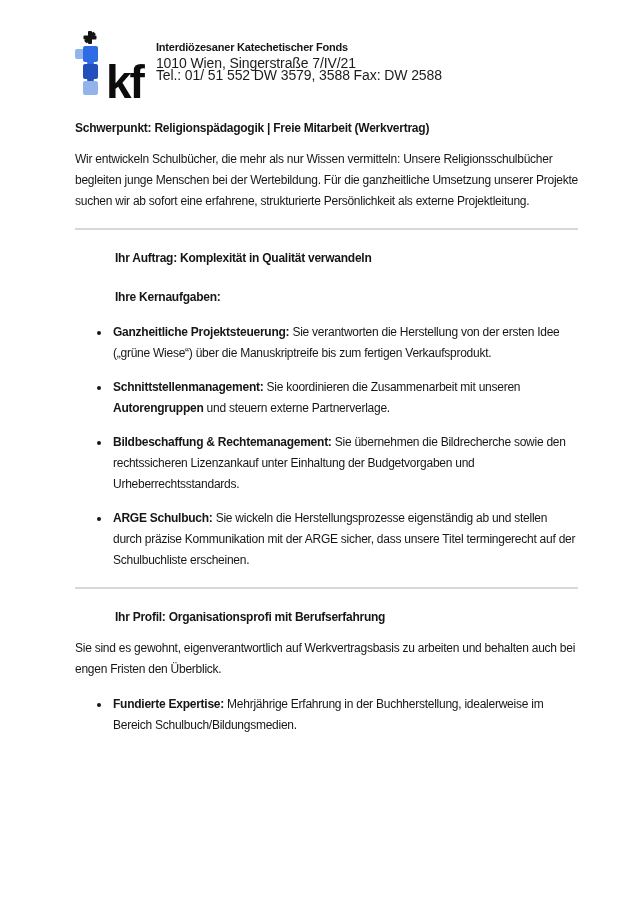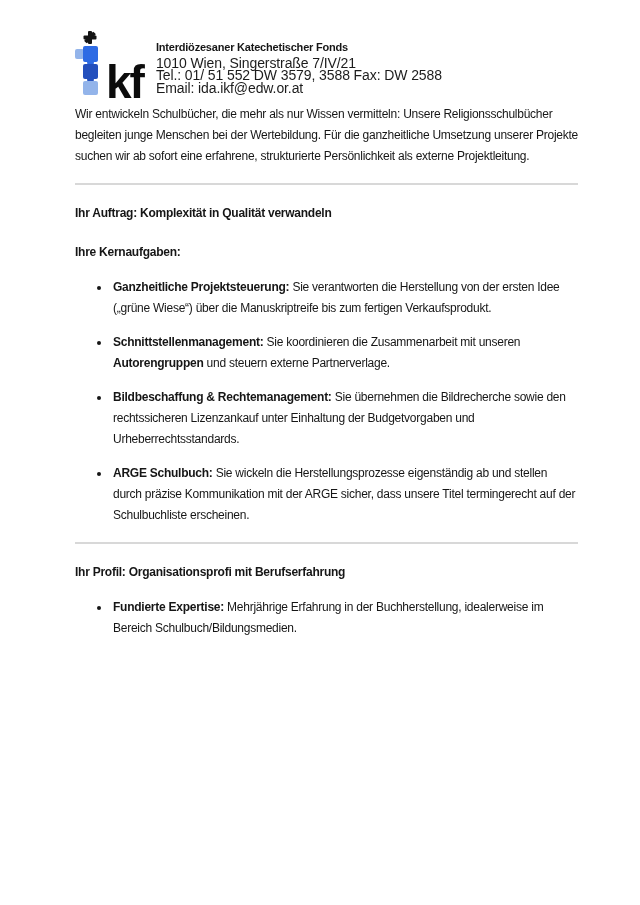--- a/index.html
+++ b/index.html
@@ -14,22 +14,22 @@
   .header{display:flex;align-items:flex-start;gap:13px;}
   .logo{display:flex;align-items:flex-end;gap:1px;height:64px;}
   .logo-kf{font-weight:bold;font-size:46px;line-height:0.82;letter-spacing:-2px;color:#0c0c0c;}
   .head-text{padding-top:2px;}
   .org-name{font-weight:bold;font-size:11px;line-height:14px;margin-bottom:3px;letter-spacing:-0.2px;}
   .addr-line{font-size:14px;line-height:12.4px;letter-spacing:-0.1px;color:#1c1c1c;}
 
   
   .title{margin-top:40px;font-size:15.5px;line-height:20px;font-weight:bold;letter-spacing:-0.35px;}
   .bold-line{margin-top:16px;font-weight:bold;}
-  .para{margin-top:2px;}
-  .h3{margin-top:18px;font-weight:bold;}
+  .para{margin-top:10px;}
+  .h3{margin-top:18px;font-weight:bold;margin-left:40px;}
   .sep{border:none;border-top:2px solid #d8d8d8;margin:16px 0 0 0;}
   ul{margin:14px 0 0 0;padding-left:36px;}
   li{margin-bottom:13px;padding-left:2px;}
   li:last-child{margin-bottom:0;}
   strong{font-weight:bold;}
 </style>
 </head>
 <body>
 
 <div class="page">
@@ -56,40 +56,41 @@
 
           <rect x="8" y="50" width="15" height="14" rx="2" fill="#93b4ea"></rect>
         </svg>
       </span>
       <span class="logo-kf">kf</span>
     </div>
     <div class="head-text">
       <div class="org-name">Interdiözesaner Katechetischer Fonds</div>
       <div class="addr-line">1010 Wien, Singerstraße 7/IV/21</div>
       <div class="addr-line">Tel.: 01/ 51 552  DW 3579, 3588  Fax: DW 2588</div>
-      <div class="addr-line">Email: ida.ikf@edw.or.at</div>
     </div>
   </div>
 
+  <div class="bold-line">Schwerpunkt: Religionspädagogik | Freie Mitarbeit (Werkvertrag)</div>
   <div class="para">Wir entwickeln Schulbücher, die mehr als nur Wissen vermitteln: Unsere Religionsschulbücher begleiten junge Menschen bei der Wertebildung. Für die ganzheitliche Umsetzung unserer Projekte suchen wir ab sofort eine erfahrene, strukturierte Persönlichkeit als externe Projektleitung.</div>
 
   <hr class="sep">
 
   <div class="h3">Ihr Auftrag: Komplexität in Qualität verwandeln</div>
   <div class="h3">Ihre Kernaufgaben:</div>
 
   <ul>
     <li><strong>Ganzheitliche Projektsteuerung:</strong><span> Sie verantworten die Herstellung von der ersten Idee („grüne Wiese“) über die Manuskriptreife bis zum fertigen Verkaufsprodukt.</span></li>
     <li><strong>Schnittstellenmanagement:</strong><span> Sie koordinieren die Zusammenarbeit mit unseren </span><strong>Autorengruppen</strong><span> und steuern externe Partnerverlage.</span></li>
     <li><strong>Bildbeschaffung &amp; Rechtemanagement:</strong><span> Sie übernehmen die Bildrecherche sowie den rechtssicheren Lizenzankauf unter Einhaltung der Budgetvorgaben und Urheberrechtsstandards.</span></li>
     <li><strong>ARGE Schulbuch:</strong><span> Sie wickeln die Herstellungsprozesse eigenständig ab und stellen durch präzise Kommunikation mit der ARGE sicher, dass unsere Titel termingerecht auf der Schulbuchliste erscheinen.</span></li>
   </ul>
 
   <hr class="sep">
 
   <div class="h3">Ihr Profil: Organisationsprofi mit Berufserfahrung</div>
+  <div class="para">Sie sind es gewohnt, eigenverantwortlich auf Werkvertragsbasis zu arbeiten und behalten auch bei engen Fristen den Überblick.</div>
 
   <ul>
     <li><strong>Fundierte Expertise:</strong><span> Mehrjährige Erfahrung in der Buchherstellung, idealerweise im Bereich Schulbuch/Bildungsmedien.</span></li>
 
   </ul>
 
 </div>
 
 </body></html>

